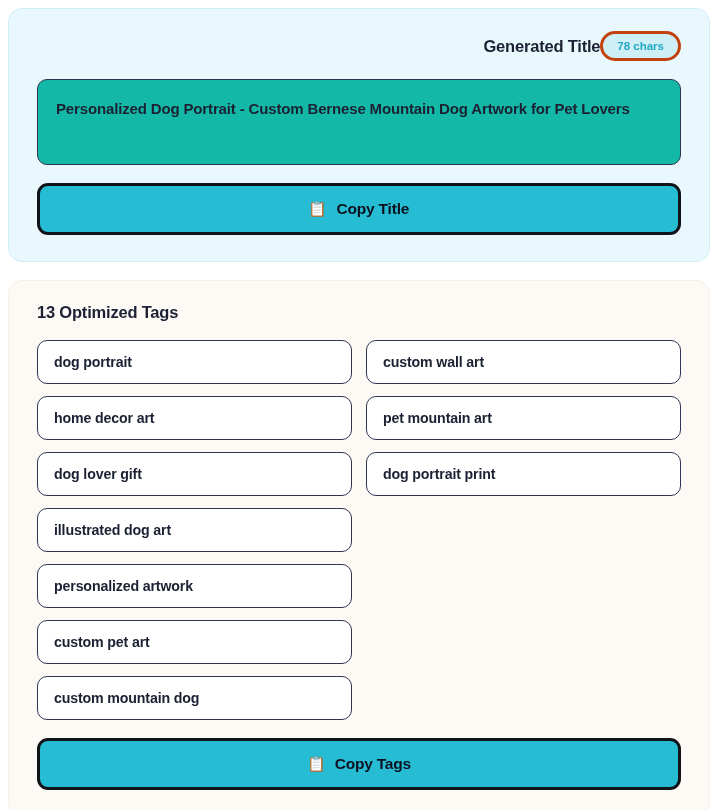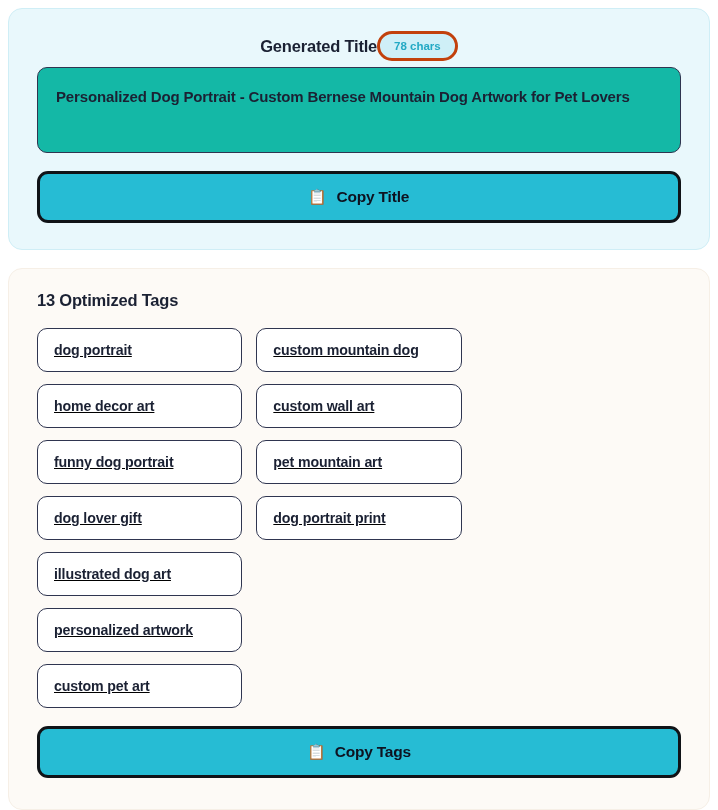--- a/index.html
+++ b/index.html
@@ -25,22 +25,22 @@
   .title-card {
     background: #e9f8fc;
     border: 1px solid #cfeef6;
     border-radius: 14px;
     padding: 22px 28px 26px 28px;
   }
 
   .card-head {
     display: flex;
     align-items: center;
-    justify-content: center;
-    margin-bottom: 6px;
+    justify-content: flex-end;
+    margin-bottom: 18px;
   }
 
   .card-title {
     font-size: 16.5px;
     font-weight: 700;
     color: #1b2133;
     letter-spacing: -0.2px;
   }
 
   .char-badge {
@@ -112,26 +112,25 @@
   .tags-head {
     font-size: 16.5px;
     font-weight: 700;
     color: #1b2133;
     letter-spacing: -0.2px;
     margin-bottom: 18px;
   }
 
   .tags-grid {
     display: grid;
-    grid-template-columns: 1fr 1fr 1fr;
+    grid-template-columns: 1fr 1fr;
     grid-auto-flow: column;
     grid-template-rows: repeat(7, auto);
     column-gap: 14px;
     row-gap: 12px;
-    text-decoration: underline;
   }
 
   .tag-pill {
     background: #ffffff;
     border: 1.4px solid #2f3550;
     border-radius: 10px;
     height: 44px;
     display: flex;
     align-items: center;
     padding: 0 16px;
@@ -162,21 +161,20 @@
       <span class="btn-label">Copy Title</span>
     </button>
   </section>
 
   <section class="tags-card">
     <div class="tags-head">13 Optimized Tags</div>
 
     <div class="tags-grid">
       <div class="tag-pill">dog portrait</div>
       <div class="tag-pill">home decor art</div>
-      <div class="tag-pill">funny dog portrait</div>
       <div class="tag-pill">dog lover gift</div>
       <div class="tag-pill">illustrated dog art</div>
       <div class="tag-pill">personalized artwork</div>
       <div class="tag-pill">custom pet art</div>
       <div class="tag-pill">custom mountain dog</div>
       <div class="tag-pill">custom wall art</div>
       <div class="tag-pill">pet mountain art</div>
       <div class="tag-pill">dog portrait print</div>
     </div>
 

